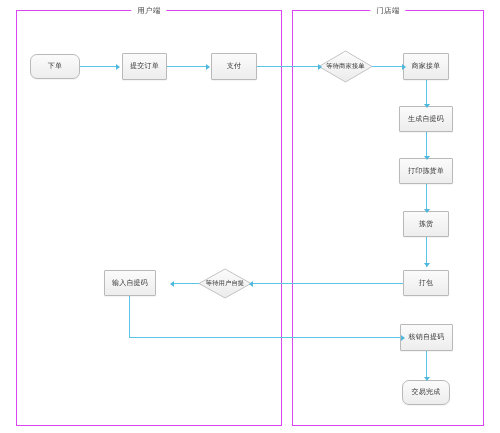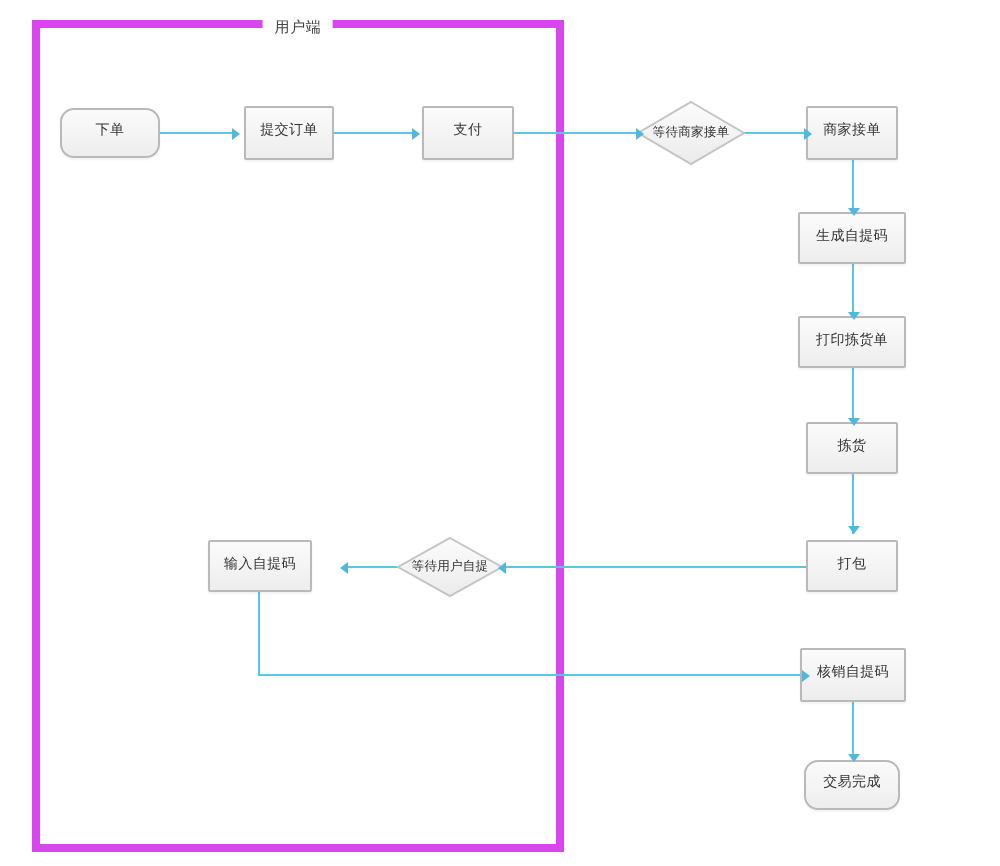--- a/index.html
+++ b/index.html
@@ -6,21 +6,21 @@
   body{
     font-family:"Liberation Sans","DejaVu Sans",sans-serif;
     width:500px;height:433px;position:relative;overflow:hidden;
     -webkit-font-smoothing:antialiased;
   }
   #canvas{position:absolute;left:0;top:0;width:500px;height:433px;}
 
   
   .lane{
     position:absolute;
-    border:4px solid #d946ef;
+    border:1px solid #d946ef;
     background:transparent;
     box-sizing:border-box;
   }
   .lane-title{
     position:absolute;
     top:-7px;
     left:50%;
     transform:translateX(-50%);
     background:#ffffff;
     padding:0 6px;
@@ -75,20 +75,23 @@
 </style>
 </head>
 <body>
 
 <div id="canvas">
 
   <div class="lane" style="left:16px;top:10px;width:266px;height:416px;">
     <span class="lane-title">用户端</span>
   </div>
 
+  <div class="lane" style="left:292px;top:10px;width:192px;height:416px;">
+    <span class="lane-title">门店端</span>
+  </div>
 
   <div class="conn h" style="left:80px;top:66px;width:39px;"></div>
   <div class="arrow right" style="left:116px;top:64px;"></div>
 
   <div class="conn h" style="left:167px;top:66px;width:42px;"></div>
   <div class="arrow right" style="left:206px;top:64px;"></div>
 
   <div class="conn h" style="left:257px;top:66px;width:64px;"></div>
   <div class="arrow right" style="left:318px;top:64px;"></div>
 

